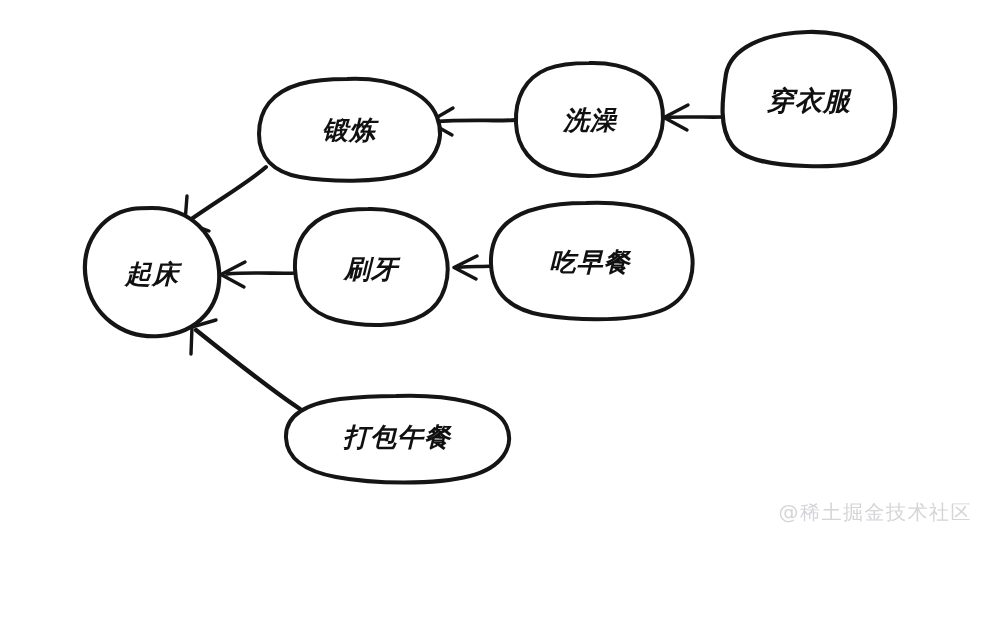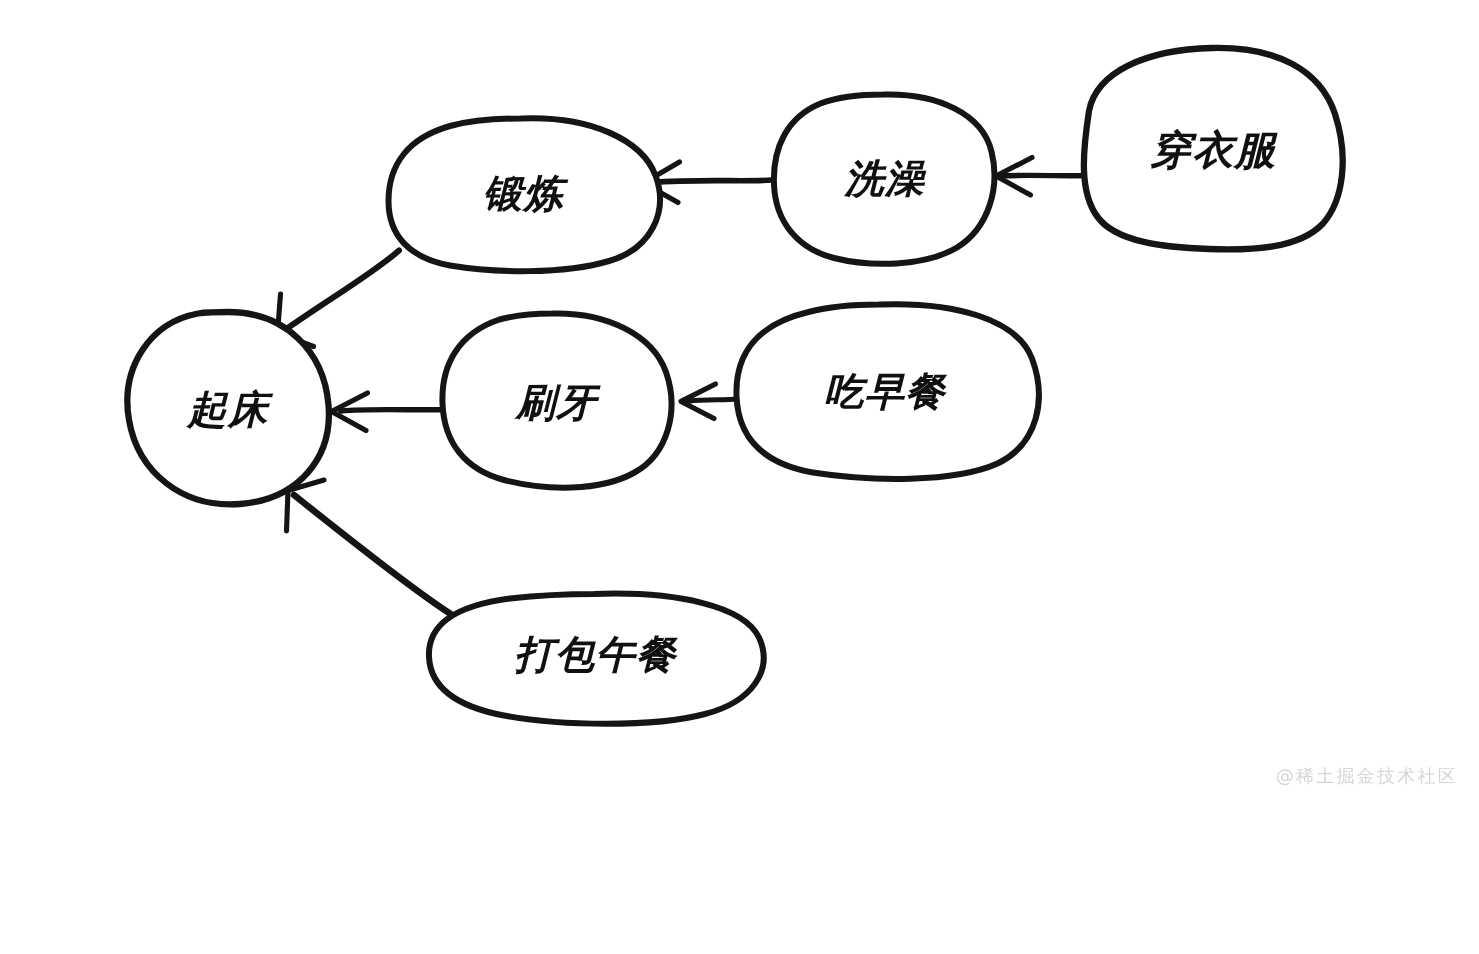--- a/index.html
+++ b/index.html
@@ -52,21 +52,21 @@
     stroke-width: 3.4;
     stroke-linecap: round;
     stroke-linejoin: round;
   }
   .watermark {
     position: absolute;
     right: 14px;
     bottom: 14px;
     color: #d3d5d8;
     font-family: "DejaVu Sans", sans-serif;
-    font-size: 12px;
+    font-size: 20px;
     letter-spacing: 1.5px;
     white-space: nowrap;
     user-select: none;
   }
 </style>
 </head>
 <body>
 
 <div id="canvas">
 

